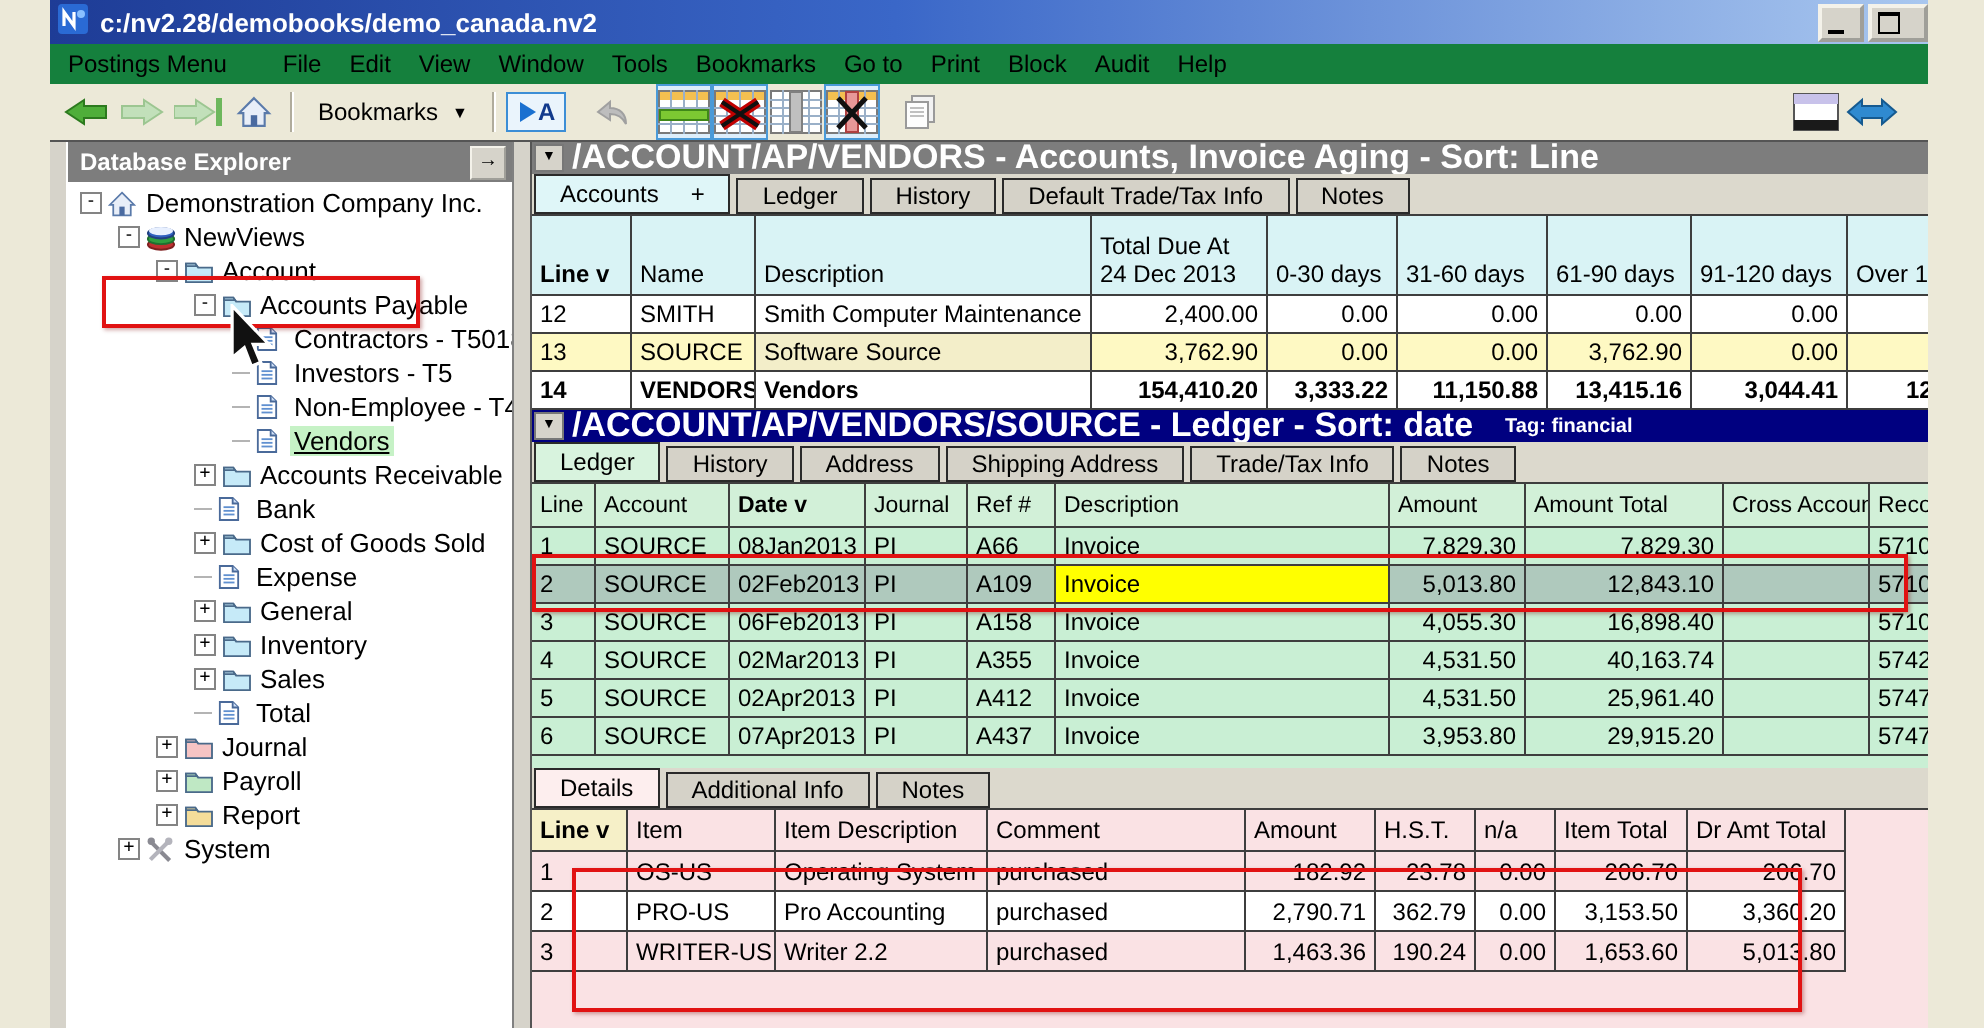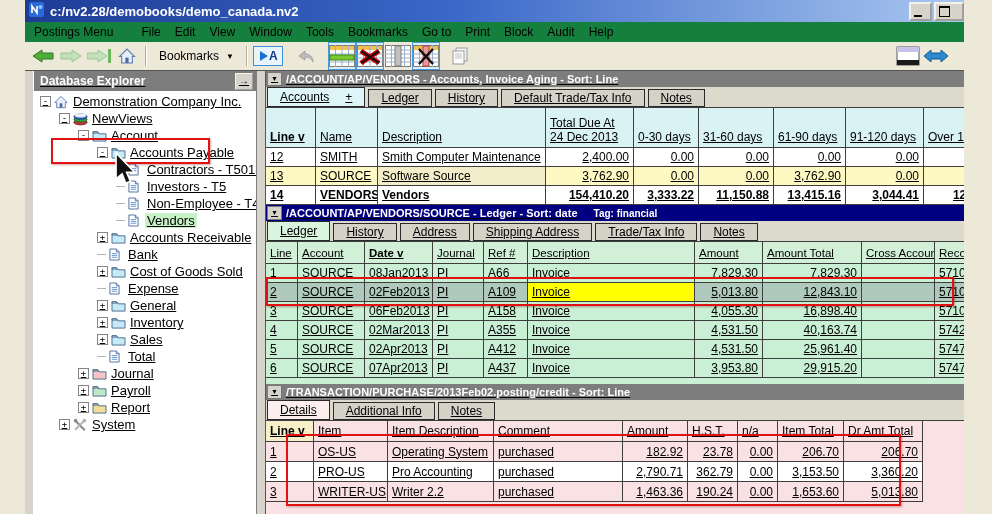--- a/index.html
+++ b/index.html
@@ -22,42 +22,42 @@
   .tbtn{height:26px;min-width:26px;display:flex;align-items:center;justify-content:center;border:1px solid transparent;flex:none;}
   .tbtn.on{border:1px solid #4a9ad8;background:#ddeefb;}
   .sep{width:1px;height:20px;background:#b0ac9c;border-right:1px solid #fff;margin:0 4px;flex:none;}
   .bookmarksbtn{display:flex;align-items:center;padding:0 8px;height:24px;flex:none;}
   .bookmarksbtn .caret{font-size:8px;margin-left:7px;}
   .playA{display:flex;align-items:center;border:1px solid #3c8ed6;background:#eaf4fc;padding:2px 4px;font-weight:bold;color:#123a8c;}
   .spacer{flex:1;}
   .rgrp{display:flex;align-items:center;margin-right:14px;}
 
   
-  .content{display:flex;height:444px;text-decoration:underline;}
+  .content{display:flex;height:444px;}
   .framestrip{width:8px;background:#d6d3ca;border-right:1px solid #fff;flex:none;}
   .explorer{width:222px;flex:none;display:flex;flex-direction:column;border-right:1px solid #808080;}
   .exp-header{height:20px;background:#7d7d7d;color:#fff;font-weight:bold;font-size:12px;display:flex;align-items:center;padding:0 3px 0 6px;flex:none;}
   .exp-arrow{margin-left:auto;width:16px;height:15px;background:#d6d3ca;border:1px outset #f4f2ea;color:#000;font-size:10px;line-height:14px;text-align:center;font-weight:normal;}
   .tree{flex:1;background:#fff;overflow:hidden;padding-top:2px;}
   .trow{height:17px;display:flex;align-items:center;font-size:13px;white-space:nowrap;}
   .xp{width:9px;height:9px;border:1px solid #848484;background:#fff;font-size:9px;line-height:8px;text-align:center;margin-right:3px;flex:none;font-family:"DejaVu Sans Mono",monospace;}
   .conn{width:9px;height:1px;background:#b4b4b4;margin-right:3px;flex:none;}
   .ticon{width:17px;flex:none;display:flex;align-items:center;}
   .tlabel{padding:0 2px;}
   .tlabel.sel{background:#c6f2c6;text-decoration:underline;}
 
   .gapstrip{width:8px;background:#d6d3ca;flex:none;}
   .panels{flex:1;display:flex;flex-direction:column;background:#dcd9cd;border-left:1px solid #555;min-width:0;}
   .panel{display:flex;flex-direction:column;flex:none;}
   .panel.grow{flex:1;}
   .ptitle{height:16px;display:flex;align-items:center;flex:none;}
   .ptitle.gray{background:#7d7d7d;}
   .ptitle.navy{background:#000080;}
   .pdrop{width:13px;height:12px;background:#d6d3ca;border:1px solid #777;color:#000;font-size:7px;line-height:11px;text-align:center;margin:0 4px 0 1px;flex:none;}
-  .ptext{color:#fff;font-weight:bold;font-size:11px;white-space:nowrap;}
+  .ptext{color:#fff;font-weight:bold;font-size:17px;white-space:nowrap;}
   .ptag{color:#fff;font-weight:bold;font-size:10px;margin-left:16px;}
   .tabbar{height:20px;background:#dcd9cd;display:flex;align-items:flex-end;padding-left:1px;flex:none;}
   .tab{height:16px;line-height:16px;padding:0 12px;border:1px solid #2a2a2a;background:#d5d2c8;margin-right:3px;font-size:12px;white-space:nowrap;display:flex;}
   .tab .tplus{margin-left:16px;}
   #panel0 .tab.act{background:#dff6f8;height:18px;line-height:18px;}
   #panel1 .tab.act{background:#d8f3de;height:18px;line-height:18px;}
   #panel2 .tab.act{background:#fdeeee;height:18px;line-height:18px;}
 
   
   .r0{display:grid;grid-template-columns:50px 62px 168px 88px 65px 75px 72px 78px 94px;}
@@ -654,24 +654,20 @@
               <span class="cell num">3,953.80</span>
               <span class="cell num">29,915.20</span>
               <span class="cell"></span>
               <span class="cell">5747</span>
               <span class="cell fill"></span>
             </div>
           </div>
       </section>
 
       <section class="panel grow" id="panel2">
-        <div class="ptitle gray">
-          <span class="pdrop">▼</span>
-          <span class="ptext">/TRANSACTION/PURCHASE/2013Feb02.posting/credit - Sort: Line</span>
-        </div>
         <div class="tabbar" id="tabs2">
             <span class="tab act">
               <span>Details</span>
             </span>
             <span class="tab">
               <span>Additional Info</span>
             </span>
             <span class="tab">
               <span>Notes</span>
             </span>

